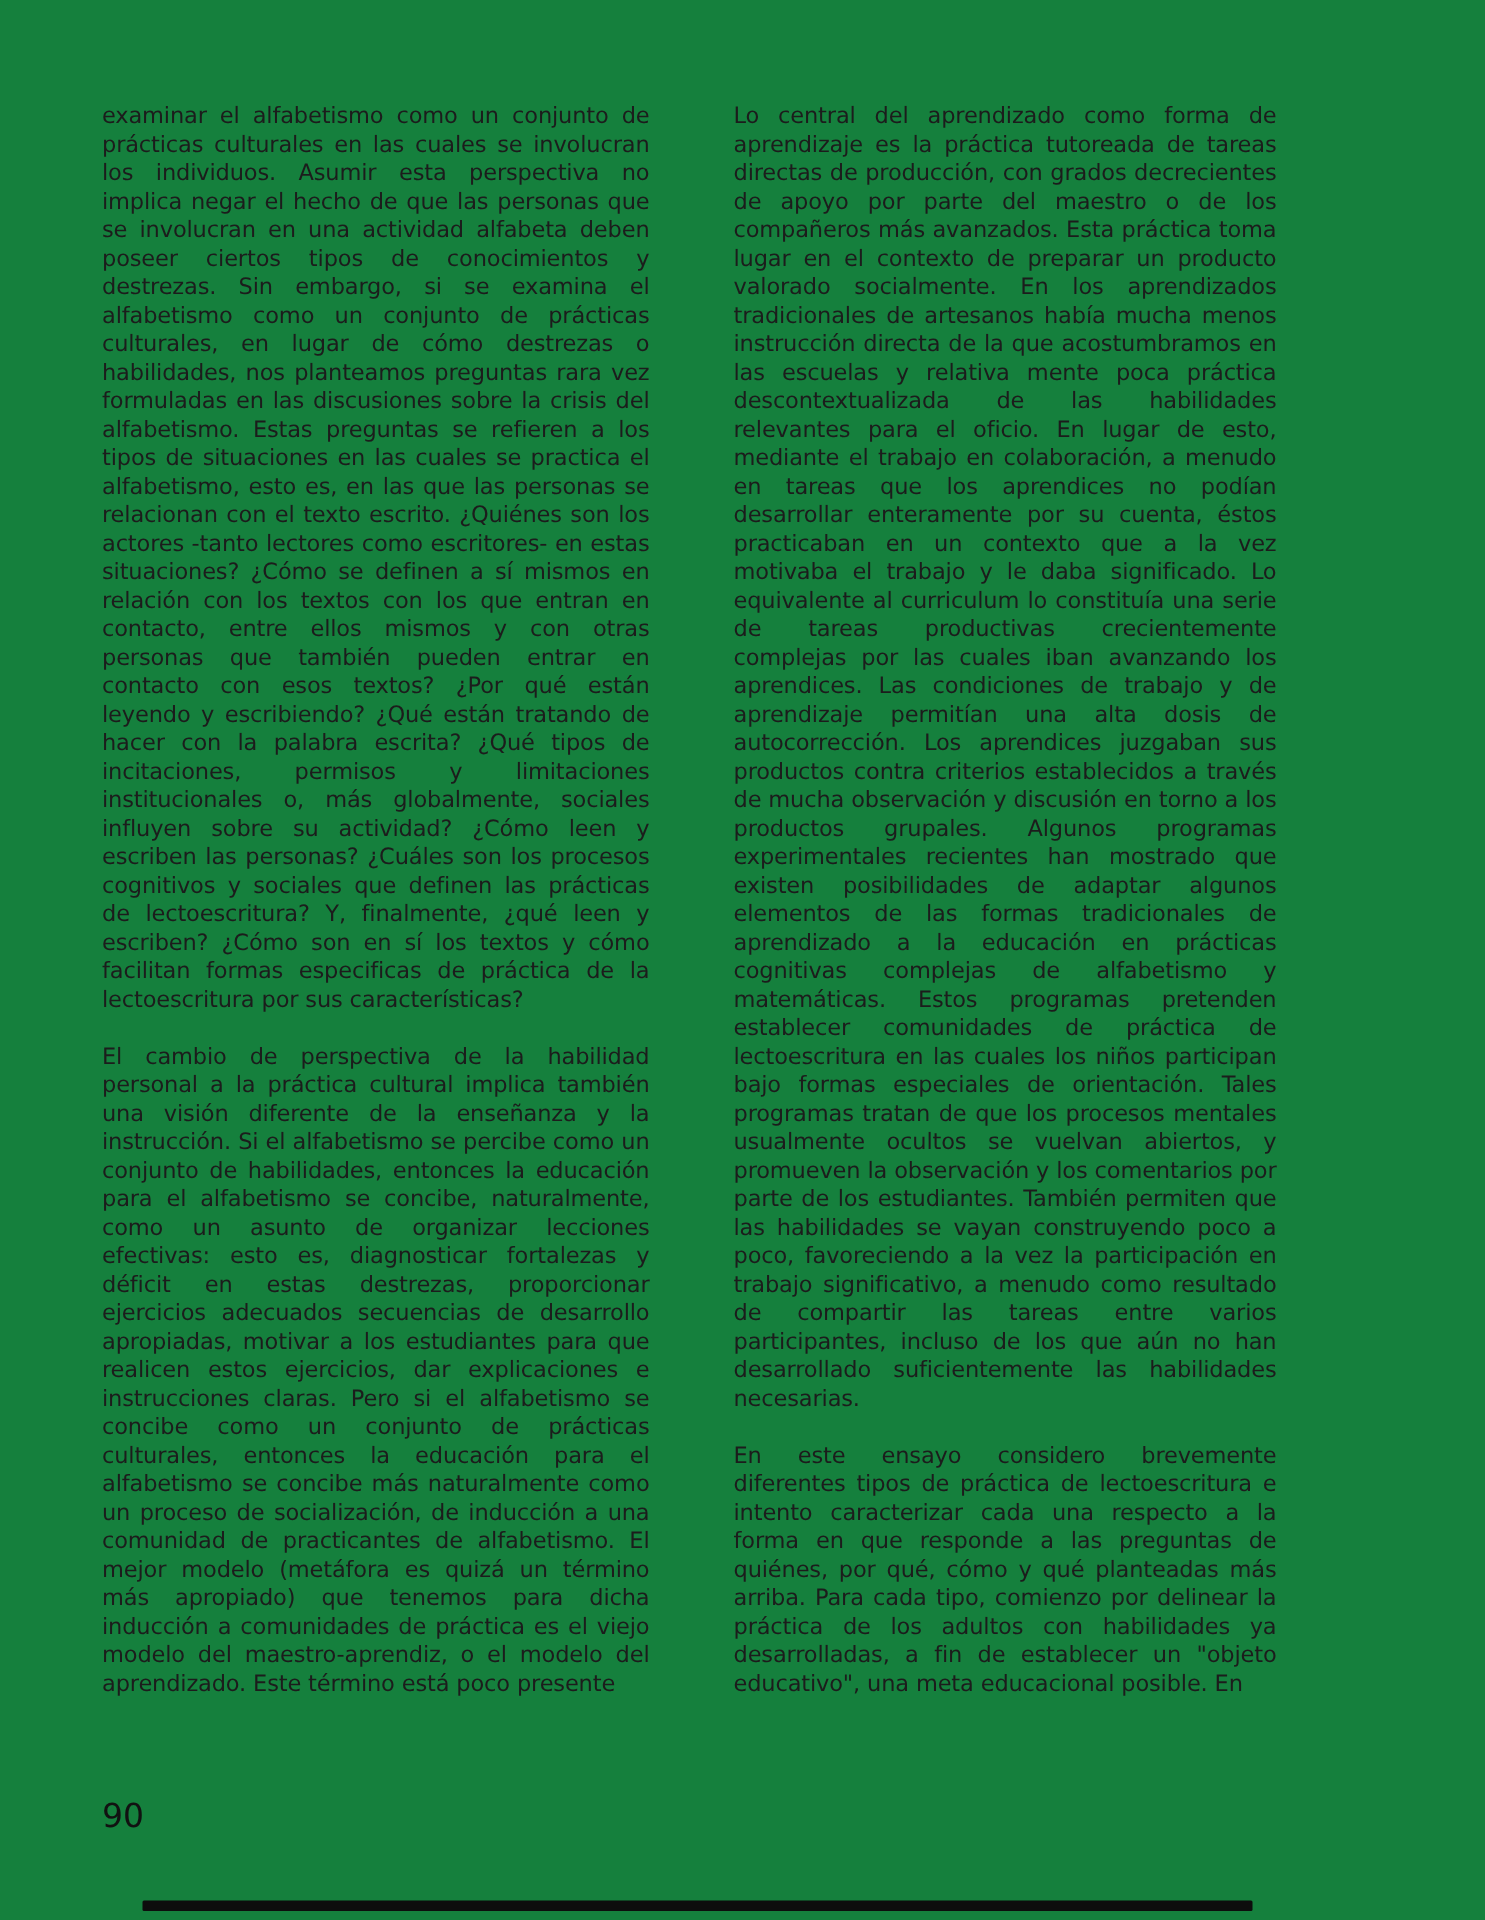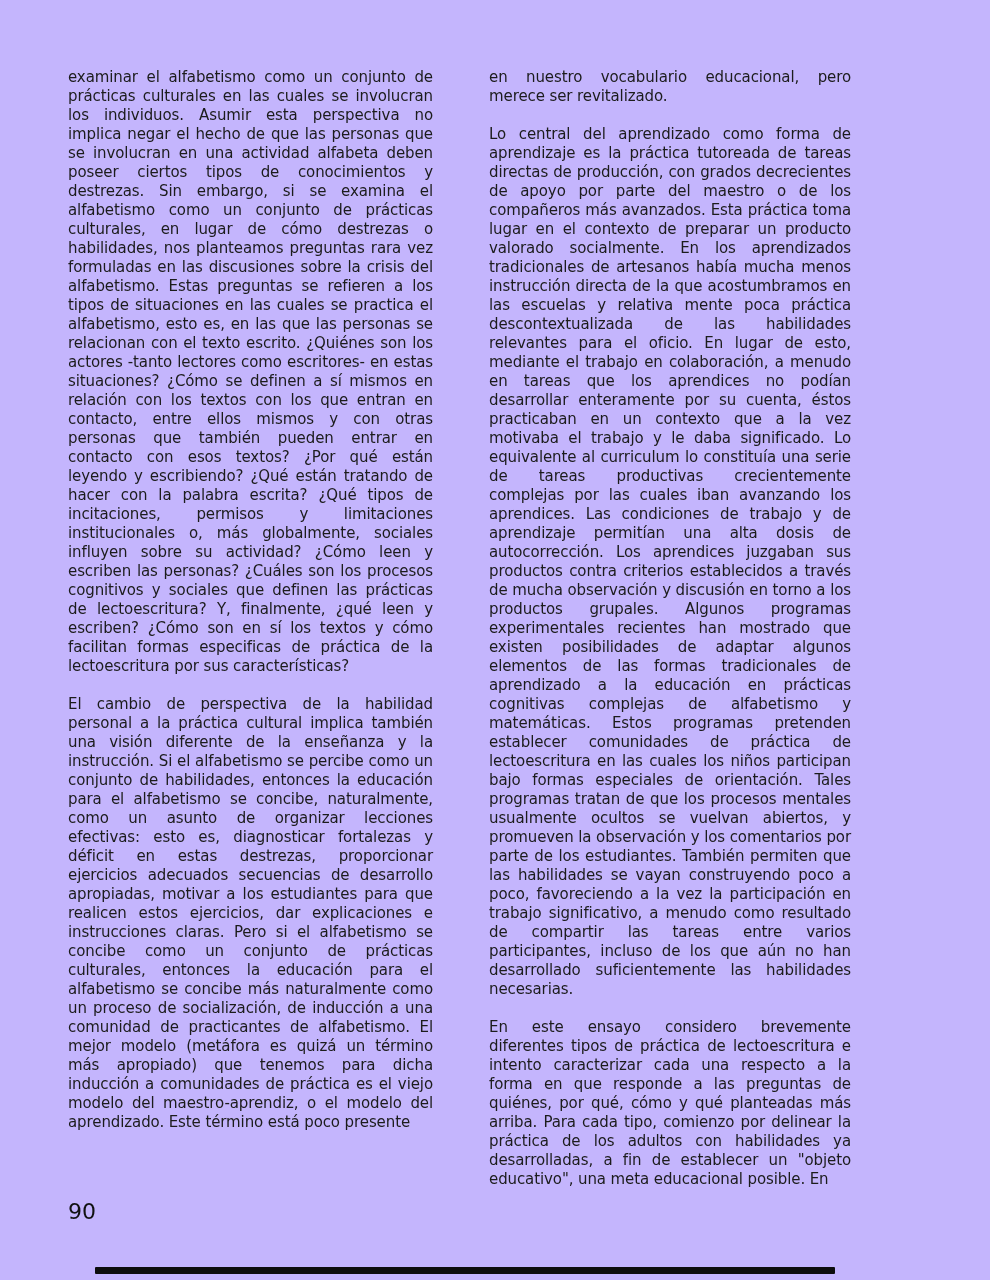--- a/index.html
+++ b/index.html
@@ -4,21 +4,21 @@
 <style>
   html, body {
     margin: 0;
     padding: 0;
     background: #ffffff;
   }
   .page {
     position: relative;
     width: 990px;
     height: 1280px;
-    background: #c4b5fd;
+    background: #15803d;
     overflow: hidden;
     font-family: "DejaVu Sans", "Liberation Sans", sans-serif;
   }
   .column {
     position: absolute;
     top: 68px;
     color: #1c1c1c;
     font-size: 15px;
     line-height: 19px;
     letter-spacing: -0.1px;
@@ -58,21 +58,20 @@
 <body>
 
 <div class="page">
 
   <div class="column column-left">
     <p>examinar el alfabetismo como un conjunto de prácticas culturales en las cuales se involucran los individuos. Asumir esta perspectiva no implica negar el hecho de que las personas que se involucran en una actividad alfabeta deben poseer ciertos tipos de conocimientos y destrezas. Sin embargo, si se examina el alfabetismo como un conjunto de prácticas culturales, en lugar de cómo destrezas o habilidades, nos planteamos preguntas rara vez formuladas en las discusiones sobre la crisis del alfabetismo. Estas preguntas se refieren a los tipos de situaciones en las cuales se practica el alfabetismo, esto es, en las que las personas se relacionan con el texto escrito. ¿Quiénes son los actores -tanto lectores como escritores- en estas situaciones? ¿Cómo se definen a sí mismos en relación con los textos con los que entran en contacto, entre ellos mismos y con otras personas que también pueden entrar en contacto con esos textos? ¿Por qué están leyendo y escribiendo? ¿Qué están tratando de hacer con la palabra escrita? ¿Qué tipos de incitaciones, permisos y limitaciones institucionales o, más globalmente, sociales influyen sobre su actividad? ¿Cómo leen y escriben las personas? ¿Cuáles son los procesos cognitivos y sociales que definen las prácticas de lectoescritura? Y, finalmente, ¿qué leen y escriben? ¿Cómo son en sí los textos y cómo facilitan formas especificas de práctica de la lectoescritura por sus características?</p>
     <p>El cambio de perspectiva de la habilidad personal a la práctica cultural implica también una visión diferente de la enseñanza y la instrucción. Si el alfabetismo se percibe como un conjunto de habilidades, entonces la educación para el alfabetismo se concibe, naturalmente, como un asunto de organizar lecciones efectivas: esto es, diagnosticar fortalezas y déficit en estas destrezas, proporcionar ejercicios adecuados secuencias de desarrollo apropiadas, motivar a los estudiantes para que realicen estos ejercicios, dar explicaciones e instrucciones claras. Pero si el alfabetismo se concibe como un conjunto de prácticas culturales, entonces la educación para el alfabetismo se concibe más naturalmente como un proceso de socialización, de inducción a una comunidad de practicantes de alfabetismo. El mejor modelo (metáfora es quizá un término más apropiado) que tenemos para dicha inducción a comunidades de práctica es el viejo modelo del maestro-aprendiz, o el modelo del aprendizado. Este término está poco presente</p>
   </div>
 
   <div class="column column-right">
-    <p>en nuestro vocabulario educacional, pero merece ser revitalizado.</p>
     <p>Lo central del aprendizado como forma de aprendizaje es la práctica tutoreada de tareas directas de producción, con grados decrecientes de apoyo por parte del maestro o de los compañeros más avanzados. Esta práctica toma lugar en el contexto de preparar un producto valorado socialmente. En los aprendizados tradicionales de artesanos había mucha menos instrucción directa de la que acostumbramos en las escuelas y relativa mente poca práctica descontextualizada de las habilidades relevantes para el oficio. En lugar de esto, mediante el trabajo en colaboración, a menudo en tareas que los aprendices no podían desarrollar enteramente por su cuenta, éstos practicaban en un contexto que a la vez motivaba el trabajo y le daba significado. Lo equivalente al curriculum lo constituía una serie de tareas productivas crecientemente complejas por las cuales iban avanzando los aprendices. Las condiciones de trabajo y de aprendizaje permitían una alta dosis de autocorrección. Los aprendices juzgaban sus productos contra criterios establecidos a través de mucha observación y discusión en torno a los productos grupales. Algunos programas experimentales recientes han mostrado que existen posibilidades de adaptar algunos elementos de las formas tradicionales de aprendizado a la educación en prácticas cognitivas complejas de alfabetismo y matemáticas. Estos programas pretenden establecer comunidades de práctica de lectoescritura en las cuales los niños participan bajo formas especiales de orientación. Tales programas tratan de que los procesos mentales usualmente ocultos se vuelvan abiertos, y promueven la observación y los comentarios por parte de los estudiantes. También permiten que las habilidades se vayan construyendo poco a poco, favoreciendo a la vez la participación en trabajo significativo, a menudo como resultado de compartir las tareas entre varios participantes, incluso de los que aún no han desarrollado suficientemente las habilidades necesarias.</p>
     <p>En este ensayo considero brevemente diferentes tipos de práctica de lectoescritura e intento caracterizar cada una respecto a la forma en que responde a las preguntas de quiénes, por qué, cómo y qué planteadas más arriba. Para cada tipo, comienzo por delinear la práctica de los adultos con habilidades ya desarrolladas, a fin de establecer un "objeto educativo", una meta educacional posible. En</p>
   </div>
 
   <div class="page-number">90</div>
 
   <div class="footer-rule"></div>
 
 </div>
 

